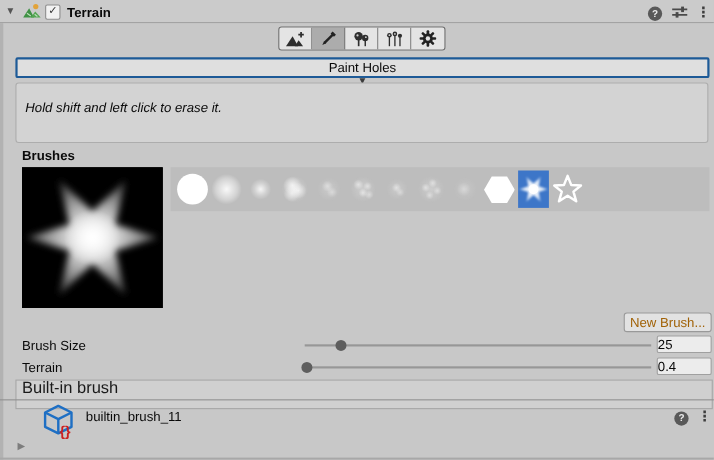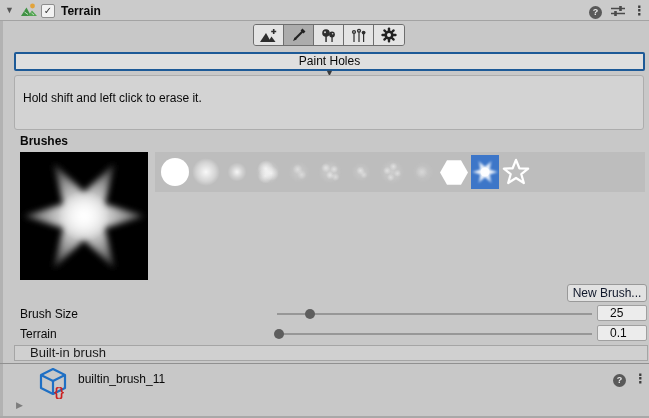--- a/index.html
+++ b/index.html
@@ -44,21 +44,21 @@
   
   .dropdown { left:14px; top:52px; width:631px; height:19px; background:#dfdfdf;
               border:2px solid #1d5a97; border-radius:2px; display:flex;
               align-items:center; padding:0 6px; justify-content:space-between;flex-direction:column; }
   .dd-arrow { font-size:9px; color:#3c3c3c; }
 
   
   .helpbox { left:14px; top:75px; width:630px; height:55px; background:#d3d3d3;
              border:1px solid #adadad; border-radius:3px; padding:6px 8px;
              line-height:14px; }
-  .helpbox .l2 { margin-top:9px; }
+  .helpbox .l2 { margin-top:9px;font-style:italic; }
 
   
   .brushes-label { left:20px; top:134px; font-weight:bold; }
   .preview { left:20px; top:152px; width:128px; height:128px; background:#000; }
   .strip { left:155px; top:152px; width:490px; height:40px; background:#bdbdbd;
            display:flex; align-items:center; gap:3px; padding-left:6px; }
   .tile { width:28px; height:34px; display:flex; align-items:center;
           justify-content:center; flex:0 0 auto; cursor:default; }
   .tile.sel { background:#3d76c8; }
   .bshape { width:28px; height:28px; border-radius:50%; }
@@ -90,34 +90,34 @@
         radial-gradient(circle at 70% 55%,rgba(255,255,255,.4) 0%,rgba(255,255,255,0) 15%),
         radial-gradient(circle at 45% 70%,rgba(255,255,255,.4) 0%,rgba(255,255,255,0) 15%),
         radial-gradient(circle,rgba(255,255,255,.25) 0%,rgba(255,255,255,0) 62%); }
   .b9 { background:
         radial-gradient(circle at 45% 50%,rgba(255,255,255,.3) 0%,rgba(255,255,255,0) 30%),
         radial-gradient(circle,rgba(255,255,255,.15) 0%,rgba(255,255,255,0) 55%); }
 
   
   .new-brush { left:567px; top:284px; width:80px; height:18px; background:#e2e2e2;
                border:1px solid #999; border-radius:3px; font-size:12px;
-               font-family:inherit; color:#0f172a; text-align:center; line-height:16px; }
+               font-family:inherit; color:#a16207; text-align:center; line-height:16px; }
 
   
   .row-label { left:20px; }
   .track { height:2px; background:#979797; left:277px; width:315px; }
   .thumb { width:10px; height:10px; border-radius:50%; background:#5e5e5e; }
   .valbox { left:597px; width:50px; height:16px; background:#ececec;
-            border:1px solid #a0a0a0; border-radius:2px; padding:0 12px;
+            border:1px solid #a0a0a0; border-radius:2px; padding:0 0;
             line-height:14px; font-size:12px; }
 
   
-  .builtin-bar { left:14px; top:345px; width:634px; height:16px; background:#d0d0d0;
-                 border:1px solid #a5a5a5; line-height:14px; padding:0 15px;
-                 font-size:13px; color:#1a1a1a; }
+  .builtin-bar { left:14px; top:345px; width:634px; height:27px; background:#d0d0d0;
+                 border:1px solid #a5a5a5; line-height:14px; padding:0 5px;
+                 font-size:15px; color:#1a1a1a; }
   .sep { left:0; top:363px; width:649px; height:1px; background:#909090; }
   .asset-title { left:78px; top:372px; font-weight:normal; font-size:12px; }
   .asset-help { left:613px; top:372px; }
   .asset-kebab { left:634px; top:371px; }
   .bottom-foldout { left:16px; top:400px; font-size:9px; color:#7d7d7d; }
 </style>
 </head>
 <body>
 
 <div class="abs left-edge"></div>
@@ -298,21 +298,21 @@
 <button class="abs new-brush">New Brush...</button>
 
 <div class="abs row-label" style="top:307px;text-align:right;">Brush Size</div>
 <div class="abs track" style="top:313px;"></div>
 <div class="abs thumb" style="left:305px; top:309px;"></div>
 <div class="abs valbox" style="top:305px;">25</div>
 
 <div class="abs row-label" style="top:327px;">Terrain</div>
 <div class="abs track" style="top:333px;"></div>
 <div class="abs thumb" style="left:274px; top:329px;"></div>
-<div class="abs valbox" style="top:325px;">0.1</div>
+<div class="abs valbox" style="top:325px;">0.4</div>
 
 <div class="abs builtin-bar">Built-in brush</div>
 <div class="abs sep"></div>
 
 <span class="abs" style="left:38px; top:367px;">
   <svg width="32" height="32" viewBox="0 0 32 32">
     <g fill="none" stroke="#1e6fc4" stroke-width="2.2" stroke-linejoin="round">
       <polygon points="15,2 27,8 27,21 15,27 3,21 3,8"></polygon>
       <polyline points="3,8 15,14 27,8"></polyline>
       <line x1="15" y1="14" x2="15" y2="27"></line>

